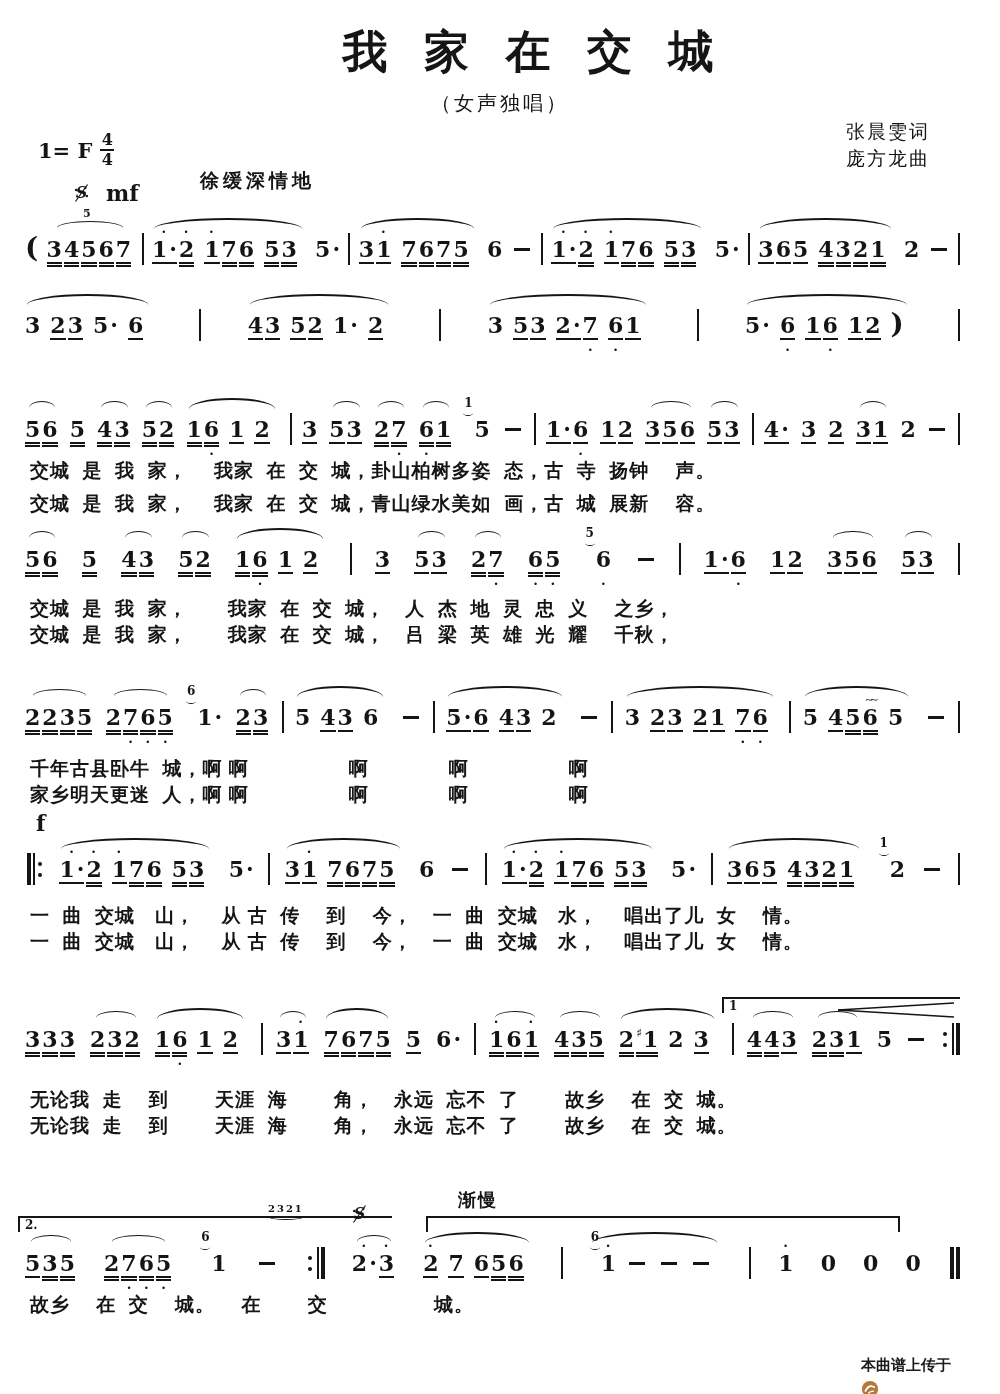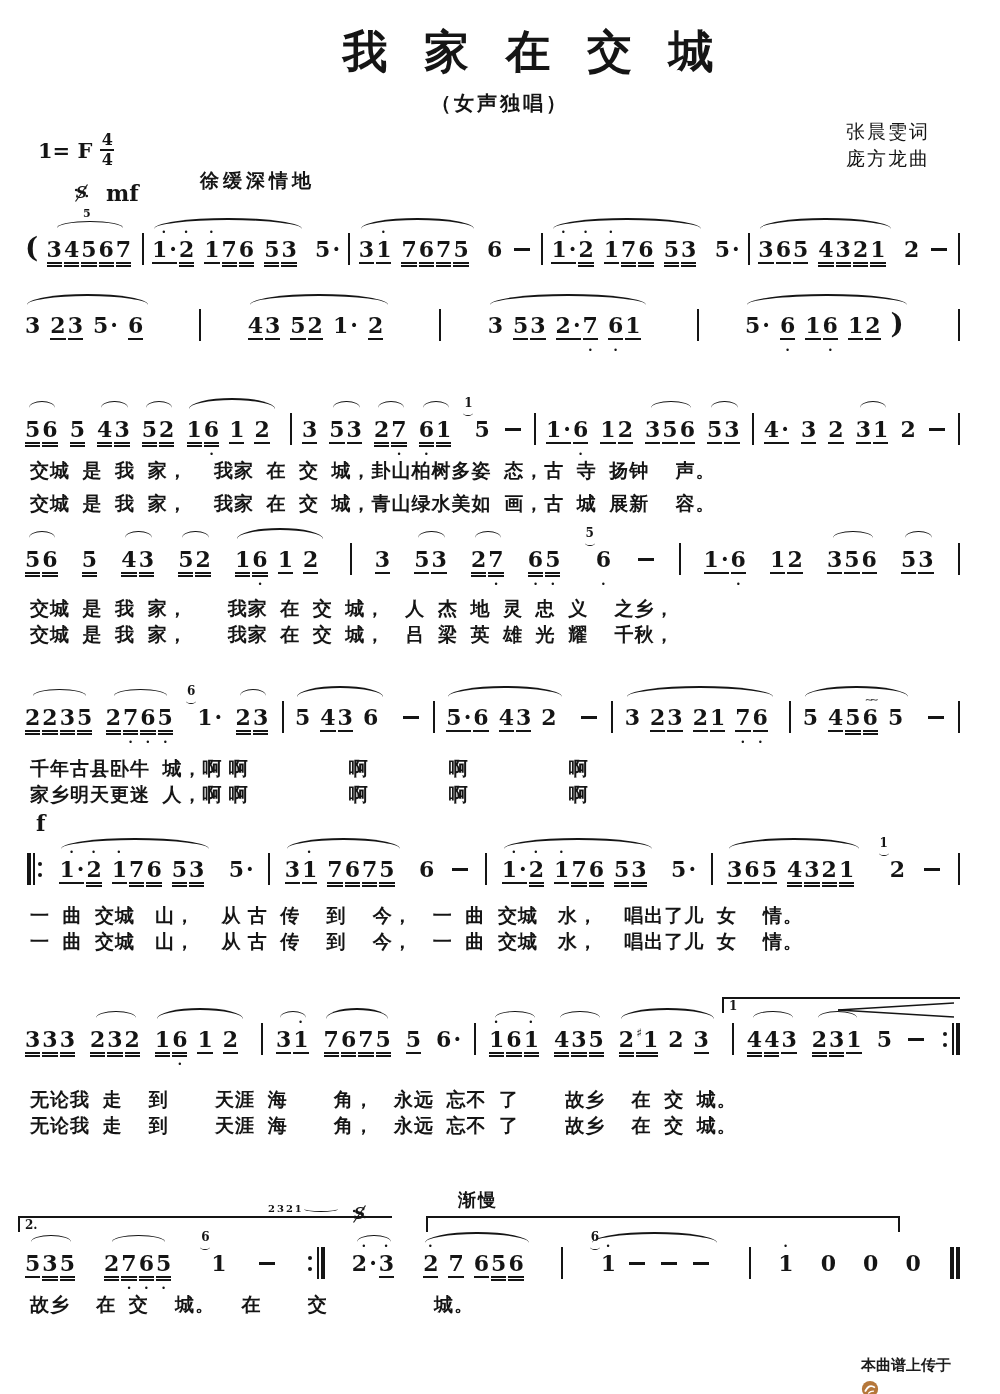--- a/index.html
+++ b/index.html
@@ -2,21 +2,21 @@
 <html><head>
 <meta charset="utf-8">
 <style>
   html,body{margin:0;padding:0;background:#fff;}
   .page{position:relative;width:1000px;height:1394px;background:#ffffff;color:#151515;
         font-family:"Liberation Sans",sans-serif;overflow:hidden;}
 
   .title{position:absolute;top:22px;left:0;width:100%;text-align:center;
          font-size:45px;font-weight:bold;letter-spacing:12px;padding-left:34px;}
   .subtitle{position:absolute;top:90px;left:0;width:100%;text-align:center;
-         font-size:20px;font-weight:bold;letter-spacing:3px;}
+         font-size:20px;font-weight:normal;letter-spacing:3px;}
   .keyrow{position:absolute;top:132px;left:38px;font-size:21px;font-weight:bold;
           font-family:"DejaVu Serif",serif;display:flex;align-items:center;gap:8px;}
   .frac{display:inline-flex;flex-direction:column;align-items:center;line-height:1;}
   .frac em{font-style:normal;font-size:16px;font-weight:bold;}
   .frac i{display:block;width:14px;height:2px;background:#151515;margin:1px 0;}
   .tempo{position:absolute;top:138px;left:200px;font-size:19px;font-weight:600;letter-spacing:4px;margin-top:30px;}
   .credits{position:absolute;top:118px;right:70px;text-align:left;font-size:19px;line-height:27px;letter-spacing:2px;}
 
   .dyn{position:absolute;font-family:"DejaVu Serif",serif;font-weight:bold;font-size:22px;}
   .seg{position:absolute;}
@@ -54,21 +54,21 @@
   .lab{position:absolute;top:-21px;left:42%;font-size:11px;font-weight:bold;
        font-style:normal;font-family:"DejaVu Serif",serif;}
 
   .ly{position:absolute;left:30px;font-size:19px;font-weight:bold;white-space:pre;letter-spacing:1px;}
 
   .vbr{position:absolute;height:14px;border-top:2.5px solid #151515;border-left:2.5px solid #151515;}
   .vbr.rall{border-right:2.5px solid #151515;}
   .vlab{position:absolute;left:5px;top:0;font-size:12px;font-weight:bold;font-family:"DejaVu Serif",serif;}
   .rall-label{position:absolute;font-size:18px;font-weight:bold;letter-spacing:2px;}
   .orn{position:absolute;left:268px;top:1203px;font-size:10px;font-weight:bold;letter-spacing:2px;
-       display:inline-flex;flex-direction:row;align-items:center;font-family:"DejaVu Serif",serif;}
+       display:inline-flex;flex-direction:column;align-items:center;font-family:"DejaVu Serif",serif;}
   .orn i{width:34px;height:5px;border-bottom:1.4px solid #151515;border-radius:0 0 100% 100%;}
   .hp{position:absolute;}
 
   .footer{position:absolute;top:1356px;right:45px;display:flex;align-items:flex-start;gap:5px;flex-direction:column;}
   .footer .f1{font-size:15px;font-weight:bold;color:#1c1c1c;margin-right:4px;}
   .footer .f2{font-size:17px;font-weight:bold;color:#33251a;letter-spacing:1px;}
   .footer .f3{font-size:17px;font-weight:bold;letter-spacing:1px;}
 </style>
 </head>
 <body>

